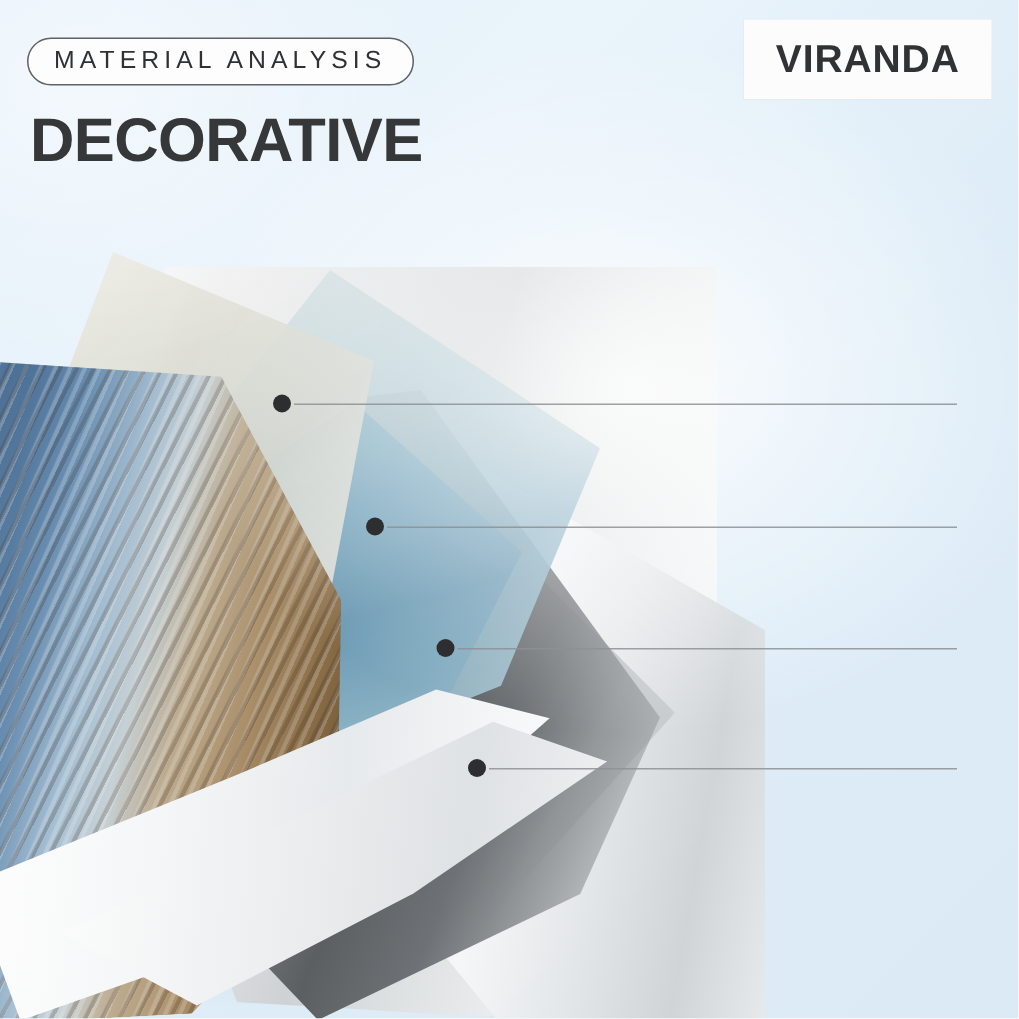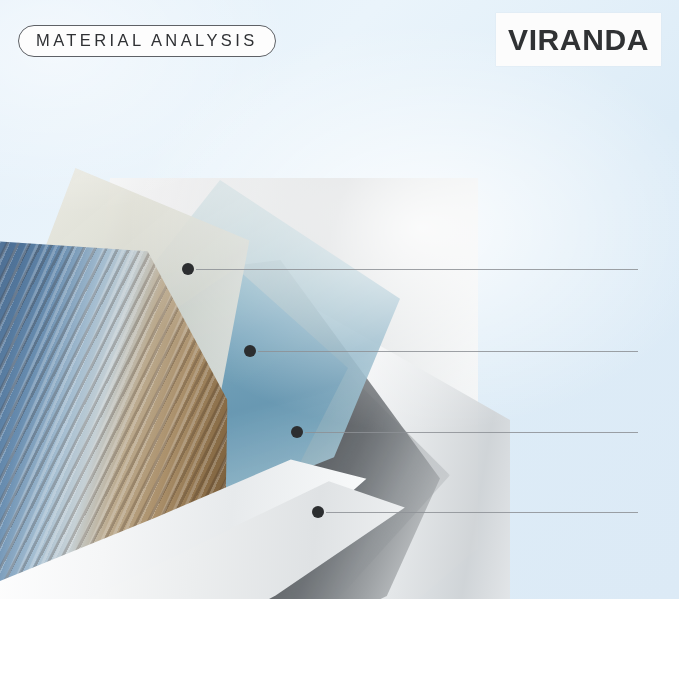--- a/index.html
+++ b/index.html
@@ -3,21 +3,21 @@
 <meta charset="utf-8">
 <style>
   html, body {
     margin: 0;
     padding: 0;
     background: #ffffff;
   }
   #poster {
     position: relative;
     width: 679px;
-    height: 599px;
+    height: 679px;
     overflow: hidden;
     font-family: "Liberation Sans", sans-serif;
     background: linear-gradient(135deg, #e4f0fa 0%, #eaf4fb 30%, #ddecf7 62%, #dceaf6 100%);
   }
 
   
   .bg-sheen {
     position: absolute;
     inset: 0;
     background:
@@ -64,21 +64,21 @@
     height: 53px;
     background: #fcfcfc;
     display: flex;
     align-items: center;
     justify-content: center;
     box-shadow: 0 0 0 0.5px rgba(220,230,240,0.6);
   }
   .logo-text {
     color: #303234;
     font-weight: bold;
-    font-size: 30px;
+    font-size: 26px;
     letter-spacing: 0.6px;
   }
 
   
   .art {
     position: absolute;
     left: 0;
     top: 150px;
     width: 470px;
     height: 529px;
@@ -330,20 +330,21 @@
     </div>
     <div class="curl-edge"></div>
     <div class="curl-edge2"></div>
   </div>
 
   <div class="bg-sheen"></div>
 
   <div class="badge">MATERIAL ANALYSIS</div>
 
   <div class="headline">
+    <span>DECORATIVE</span>
   </div>
 
   <div class="logo-box">
     <span class="logo-text">VIRANDA</span>
   </div>
 
   <div class="callout-layer">
 
     <div class="callout">
       <div class="callout-dot" style="left:182px; top:263px;"></div>

